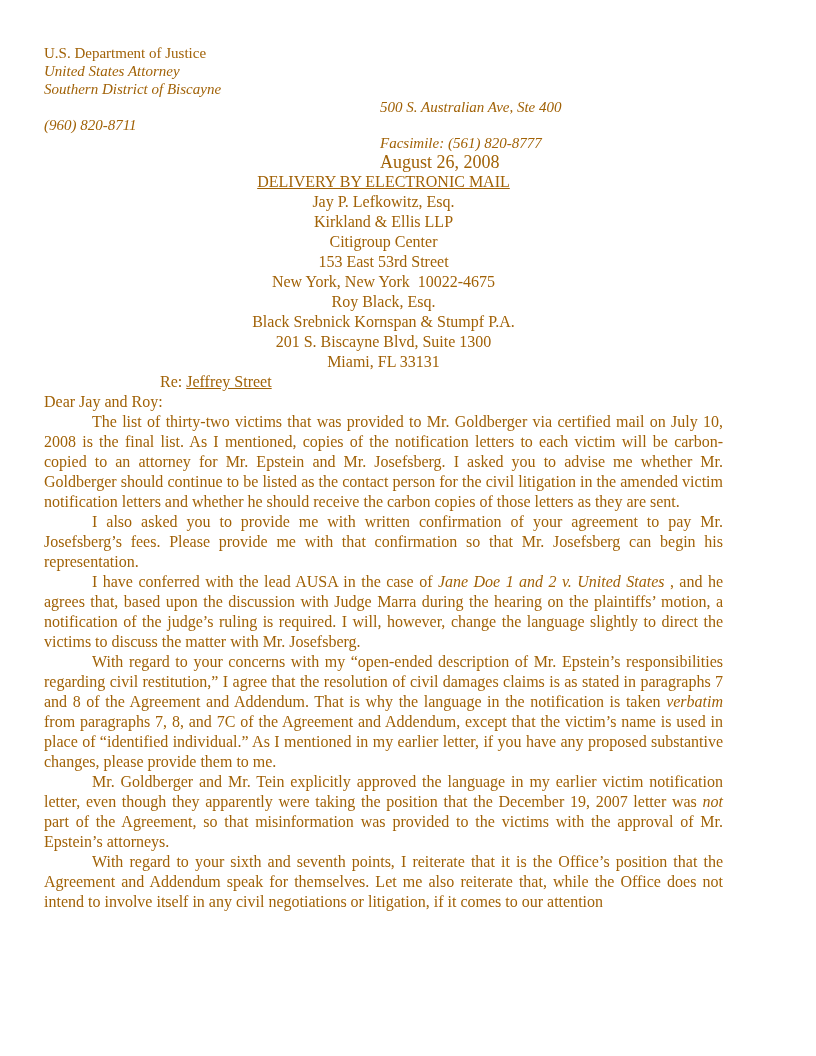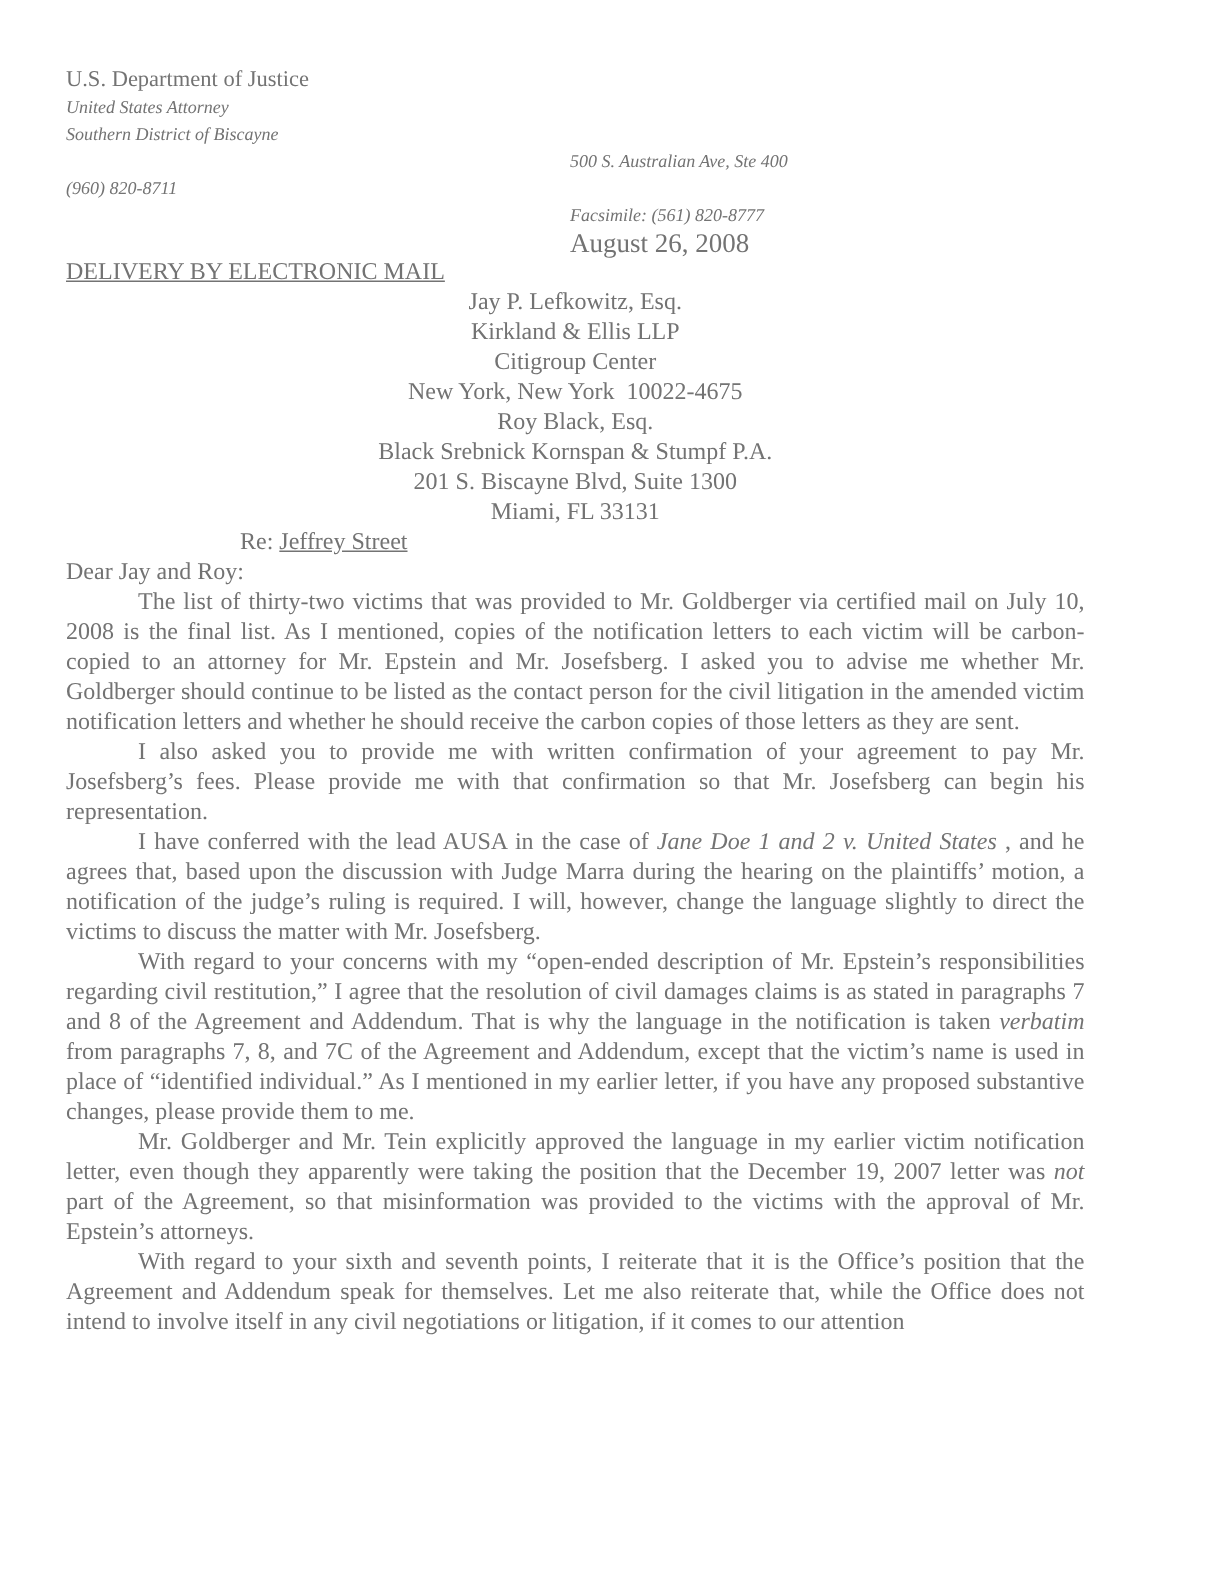--- a/index.html
+++ b/index.html
@@ -6,48 +6,49 @@
     margin: 0;
     padding: 0;
     background: #ffffff;
   }
   .page {
     position: relative;
     width: 816px;
     height: 1056px;
     box-sizing: border-box;
     background: #ffffff;
-    color: #737373;
+    color: #a16207;
     padding: 44px 93px 30px 44px;
     font-family: "Liberation Serif", "DejaVu Serif", serif;
     font-size: 16px;
     overflow: hidden;
   }
   
   .letterhead { line-height: 18px; }
   .lh-agency {
     font-size: 15px;
     font-style: normal;
   }
   .lh-italic {
     font-style: italic;
-    font-size: 12px;
+    font-size: 15px;
   }
   .lh-offset { margin-left: 336px; }
   .lh-date {
     font-size: 18px;
     font-style: normal;
     margin-left: 336px;
     line-height: 20px;
   }
   
   .line { line-height: 20px; white-space: pre-wrap; text-align: center; }
   .delivery-line {
     line-height: 20px;
     text-decoration: underline;
+    text-align: center;
   }
   .re-line {
     margin-left: 116px;
     line-height: 20px;
   }
   .re-subject { text-decoration: underline; }
   
   .salutation { line-height: 20px; }
   .body-para {
     margin: 0;
@@ -71,20 +72,21 @@
     <div class="lh-italic lh-offset">Facsimile:  (561) 820-8777</div>
     <div class="lh-date">August 26, 2008</div>
   </div>
 
   <div class="delivery-line">DELIVERY BY ELECTRONIC MAIL</div>
 
   <div>
     <div class="line">Jay P. Lefkowitz, Esq.</div>
     <div class="line">Kirkland &amp; Ellis LLP</div>
     <div class="line">Citigroup Center</div>
+    <div class="line">153 East 53rd Street</div>
     <div class="line">New York, New York  10022-4675</div>
     <div class="line">Roy Black, Esq.</div>
     <div class="line">Black Srebnick Kornspan &amp; Stumpf P.A.</div>
     <div class="line">201 S. Biscayne Blvd, Suite 1300</div>
     <div class="line">Miami, FL 33131</div>
   </div>
 
   <div class="re-line"><span>Re: </span><span class="re-subject">Jeffrey Street</span></div>
 
   <div class="salutation">Dear Jay and Roy:</div>

